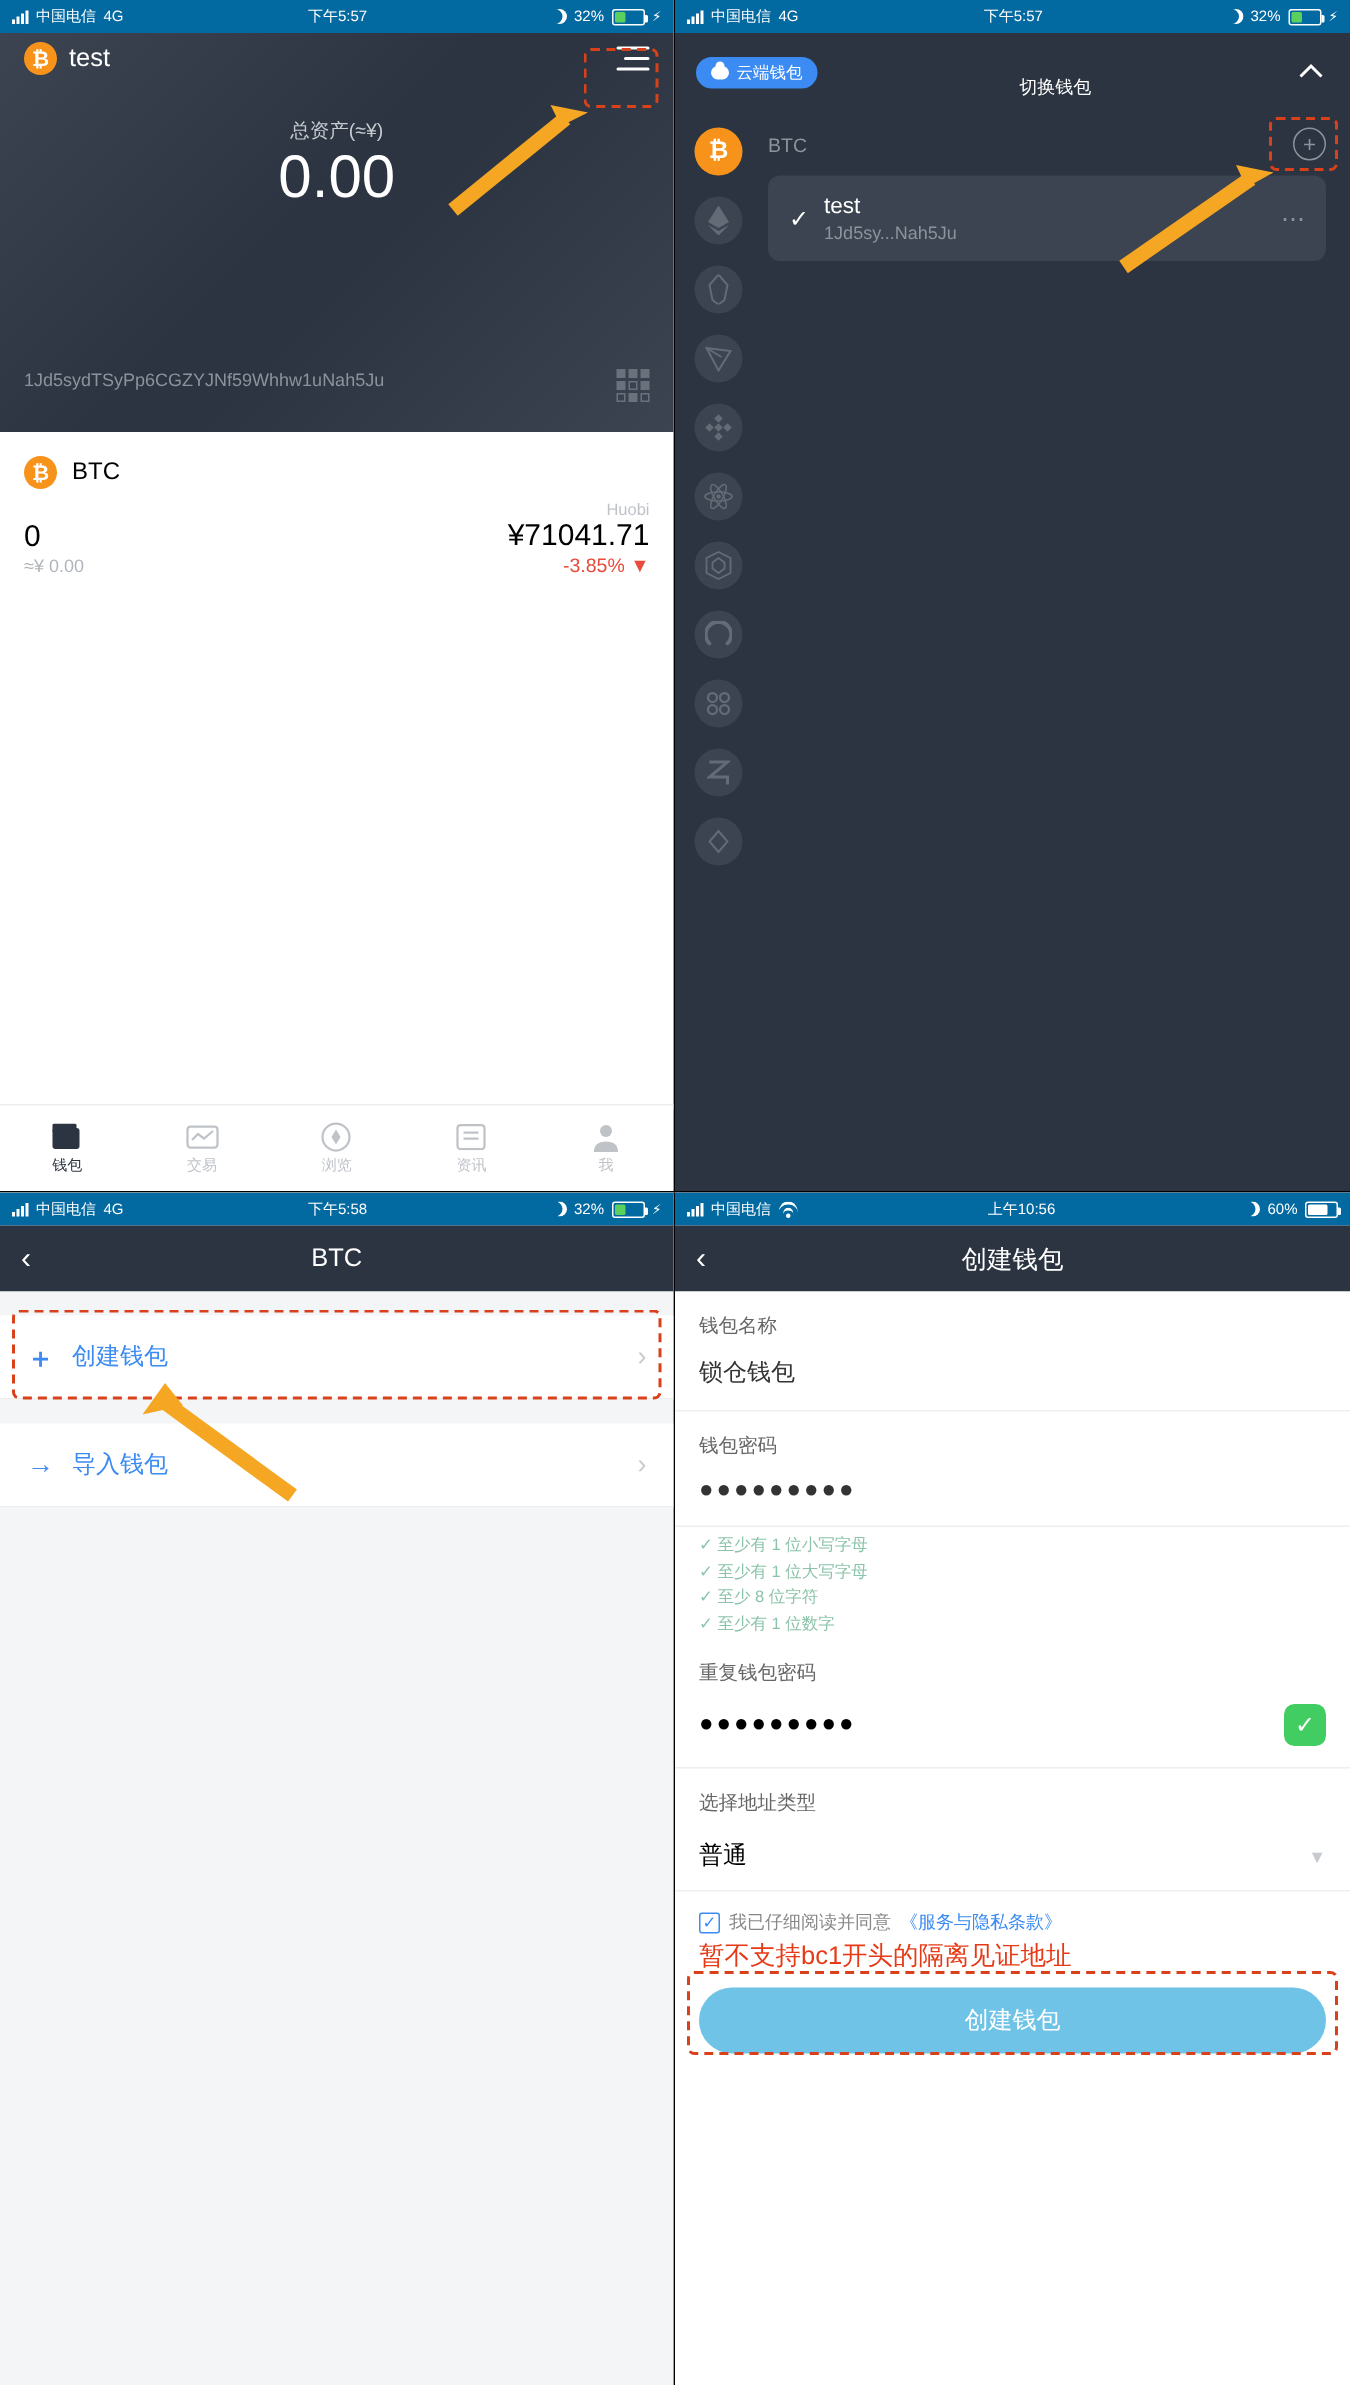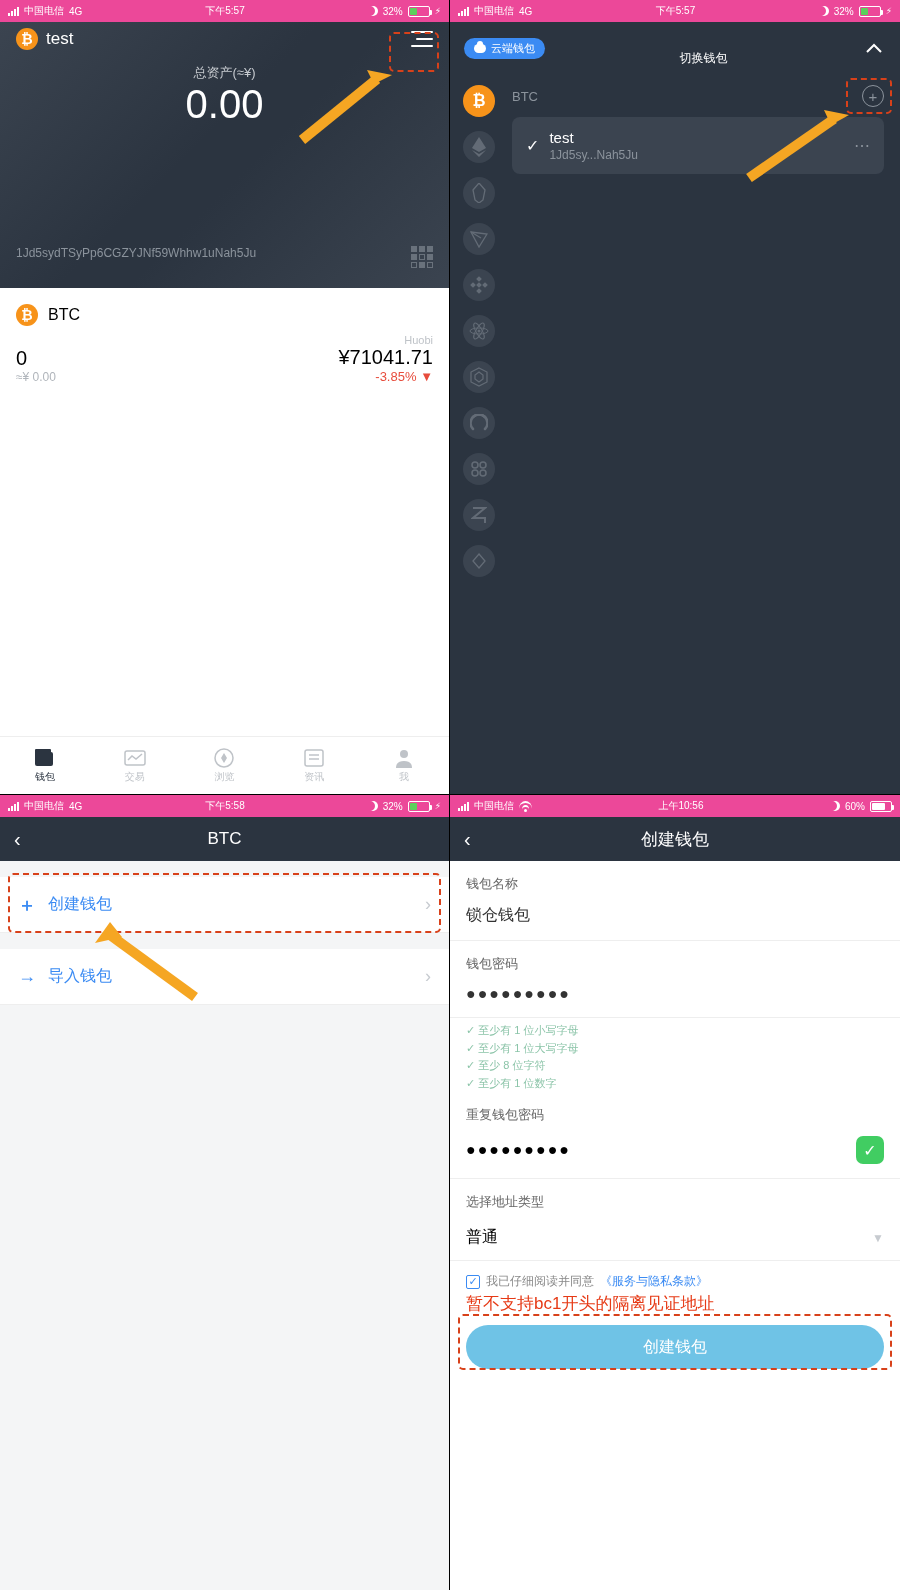--- a/index.html
+++ b/index.html
@@ -2,21 +2,21 @@
 <html><head>
 <meta charset="utf-8">
 <style>
   * { box-sizing: border-box; margin: 0; padding: 0; }
   body { font-family: -apple-system, "Helvetica Neue", Arial, sans-serif; background:#000; }
   .grid { display:grid; grid-template-columns: 450px 450px; grid-template-rows: 795px 795px; width:900px; height:1590px; }
   .pane { position:relative; overflow:hidden; background:#fff; border-right:1px solid #000; border-bottom:1px solid #000;}
   .pane:nth-child(2){border-right:none;}
   .pane:nth-child(3){border-bottom:none;}
   .pane:nth-child(4){border-right:none;border-bottom:none;}
-  .statusbar{ height:22px; background:#ec4899; color:#fff; font-size:10px; display:flex; align-items:center; padding:0 8px; justify-content:space-between;}
+  .statusbar{ height:22px; background:#0369a1; color:#fff; font-size:10px; display:flex; align-items:center; padding:0 8px; justify-content:space-between;}
   .sb-left,.sb-right{display:flex; align-items:center; gap:5px;}
   .sb-right{justify-content:space-between;}
   
   .signal{display:flex; gap:1px; align-items:flex-end;}
   .signal span{display:block;width:2px;background:#fff;}
   .signal span:nth-child(1){height:3px}.signal span:nth-child(2){height:5px}.signal span:nth-child(3){height:7px}.signal span:nth-child(4){height:9px}
   .moon{width:10px;height:10px;border-radius:50%;box-shadow:inset -3px 0 0 0 #fff;}
   .batt{width:22px;height:11px;border:1px solid #fff;border-radius:2px;position:relative;display:flex;align-items:center;}
   .batt::after{content:'';position:absolute;right:-3px;top:3px;width:2px;height:5px;background:#fff;border-radius:0 1px 1px 0;}
   .batt i{display:block;height:7px;margin:1px;border-radius:1px;}
@@ -32,21 +32,21 @@
   .arrow svg{display:block;}
   
   .dash{position:absolute;border:2px dashed #d8411a;border-radius:5px;z-index:40;}
   
   .p1-top{ height:266px; background:linear-gradient(135deg,#3b4450 0%, #2b3440 45%, #2b3440 55%, #3b4450 100%); position:relative; color:#fff;}
   .p1-hdr{display:flex;align-items:center;justify-content:space-between;padding:6px 16px;}
   .btc-icon{width:22px;height:22px;border-radius:50%;background:#f7931a;color:#fff;display:flex;align-items:center;justify-content:center;font-weight:700;font-size:14px;}
   .hamb{width:28px;height:22px;display:flex;flex-direction:column;justify-content:center;gap:5px;align-items:flex-end;cursor:pointer;}
   .hamb span{display:block;height:2px;background:#fff;border-radius:1px;}
   .hamb span:nth-child(1){width:22px;} .hamb span:nth-child(2){width:17px;} .hamb span:nth-child(3){width:22px;}
-  .p1-center{text-align:center;margin-top:8px;}
+  .p1-center{text-align:center;margin-top:22px;}
   .p1-center .label{font-size:13px;color:#c7cbd0;}
   .p1-center .amt{font-size:40px;font-weight:300;}
   .p1-addr{position:absolute;bottom:20px;left:16px;right:16px;display:flex;align-items:flex-start;color:#8b939c;font-size:12px;gap:12px;}
   .qr{width:22px;height:22px;display:grid;grid-template-columns:repeat(3,1fr);grid-template-rows:repeat(3,1fr);gap:2px;opacity:.6;}
   .qr span{background:#8b939c;}
   .qr span:nth-child(5),.qr span:nth-child(7),.qr span:nth-child(9){background:transparent;border:1px solid #8b939c;}
   .p1-body{background:#fff;height:452px;padding:16px;}
   .coinrow{display:flex;align-items:center;gap:10px;margin-bottom:8px;}
   .coinrow .lbl{font-size:16px;font-weight:500;}
   .valrow{display:flex;justify-content:space-between;align-items:flex-end;}

